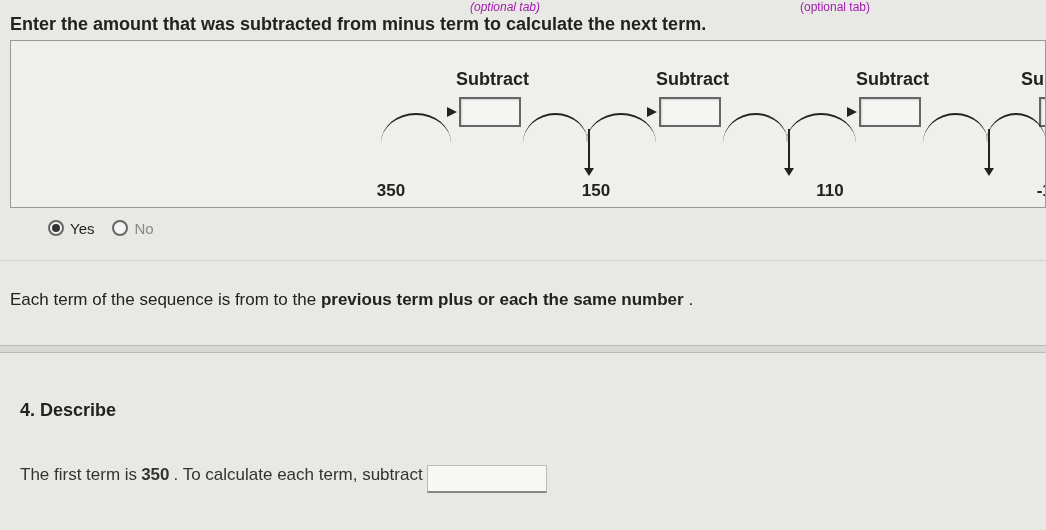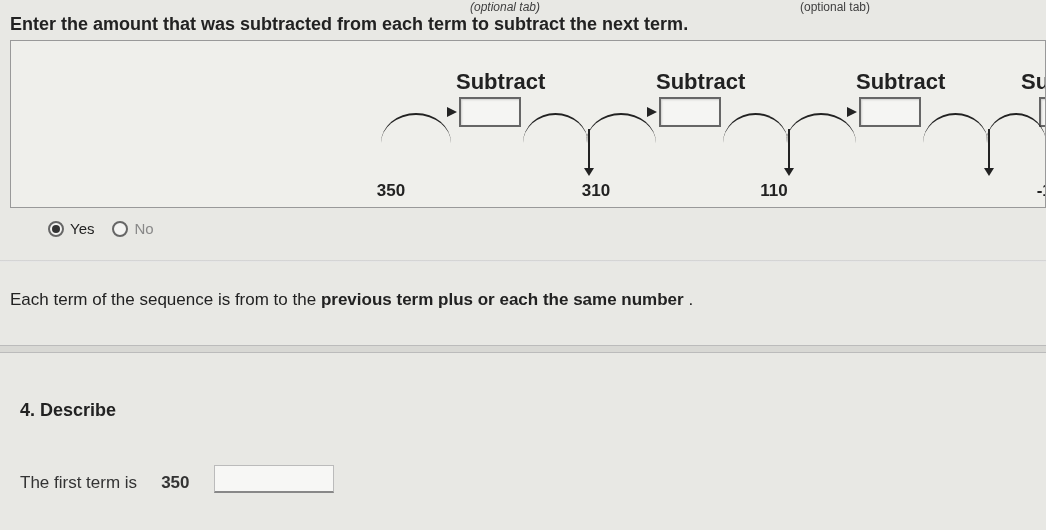--- a/index.html
+++ b/index.html
@@ -12,21 +12,21 @@
     overflow: hidden;
     position: relative;
   }
   .top-labels {
     position: absolute;
     top: 0;
     left: 0;
     width: 100%;
     height: 12px;
     font-size: 12px;
-    color: #404040;
+    color: #a21caf;
   }
   .top-labels span { position: absolute; }
   .instruction {
     position: absolute;
     top: 14px;
     left: 10px;
     font-size: 18px;
     font-weight: bold;
   }
   .diagram-frame {
@@ -40,21 +40,21 @@
     overflow: hidden;
   }
   .diagram-inner {
     position: relative;
     width: 100%;
     height: 100%;
   }
   .sub-label {
     position: absolute;
     top: 28px;
-    font-size: 22px;
+    font-size: 18px;
     font-weight: bold;
   }
   .term {
     position: absolute;
     top: 140px;
     font-size: 17px;
     font-weight: bold;
     text-align: center;
     width: 60px;
   }
@@ -109,21 +109,20 @@
   }
   .question-row .qtext { flex: 0 0 auto; }
   .radio-group {
     display: inline-flex;
     align-items: center;
     margin-left: 18px;
     gap: 18px;
   }
   .radio {
     display: inline-flex;
-    align-items: center;
     gap: 6px;
     font-size: 15px;
   }
   .radio-circle {
     width: 16px; height: 16px;
     border: 2px solid #666;
     border-radius: 50%;
     display: inline-flex;
     align-items: center;
     justify-content: center;
@@ -154,59 +153,59 @@
     left: 20px;
     font-size: 18px;
     font-weight: bold;
   }
   .describe-row {
     position: absolute;
     top: 465px;
     left: 20px;
     font-size: 17px;
     display: flex;
-    align-items: flex-end;
-    gap: 24px;
+    align-items: flex-start;
+    gap: 4px;
     color: #333;
   }
   .describe-row .bold { font-weight: bold; }
   .blank-input {
     width: 120px;
     height: 28px;
     border: 1px solid #bbb;
     border-bottom: 2px solid #888;
     background: #f7f7f5;
   }
 </style>
 </head>
 <body>
 
 <div class="top-labels">
   <span style="left:470px; font-style:italic;">(optional tab)</span>
   <span style="left:800px;">(optional tab)</span>
 </div>
 
-<div class="instruction">Enter the amount that was subtracted from each term to subtract the next term.</div>
+<div class="instruction">Enter the amount that was subtracted from minus term to calculate the next term.</div>
 
 <div class="diagram-frame">
   <div class="diagram-inner">
 
     <div class="sub-label" style="left:445px;">Subtract</div>
     <div class="sub-label" style="left:645px;">Subtract</div>
     <div class="sub-label" style="left:845px;">Subtract</div>
     <div class="sub-label" style="left:1010px;">Subtr</div>
 
     <input class="input-box" style="left: 448px;" value="">
     <input class="input-box" style="left: 648px;" value="">
     <input class="input-box" style="left: 848px;" value="">
     <input class="input-box" style="left: 1028px;" value="">
 
     <div class="term" style="left:350px;">350</div>
-    <div class="term" style="left:555px;">310</div>
-    <div class="term" style="left:733px;text-align:center;">110</div>
+    <div class="term" style="left:555px;">150</div>
+    <div class="term" style="left:789px;text-align:center;">110</div>
     <div class="term" style="left:1008px;">-10</div>
 
     <div class="arc" style="left:370px; top:72px; width:70px;"></div>
     <div class="arrow-head" style="left:436px; top:66px;"></div>
 
     <div class="arc" style="left:575px; top:72px; width:70px;"></div>
     <div class="arrow-head" style="left:636px; top:66px;"></div>
 
     <div class="arc" style="left:775px; top:72px; width:70px;"></div>
     <div class="arrow-head" style="left:836px; top:66px;"></div>
@@ -243,14 +242,15 @@
   <span>Each term of the sequence is from to the </span><span class="bold">previous term plus or each the same number</span><span> .</span>
 </div>
 
 <div class="divider" style="top:345px; height:8px; background:#d8d8d4; border-top:1px solid #bbb; border-bottom:1px solid #bbb;"></div>
 
 <div class="section-heading">4. Describe</div>
 
 <div class="describe-row">
   <span>The first term is </span>
   <span class="bold">350</span>
+  <span> . To calculate each term, subtract</span>
   <input class="blank-input" value="" style="">
 </div>
 
 </body></html>

